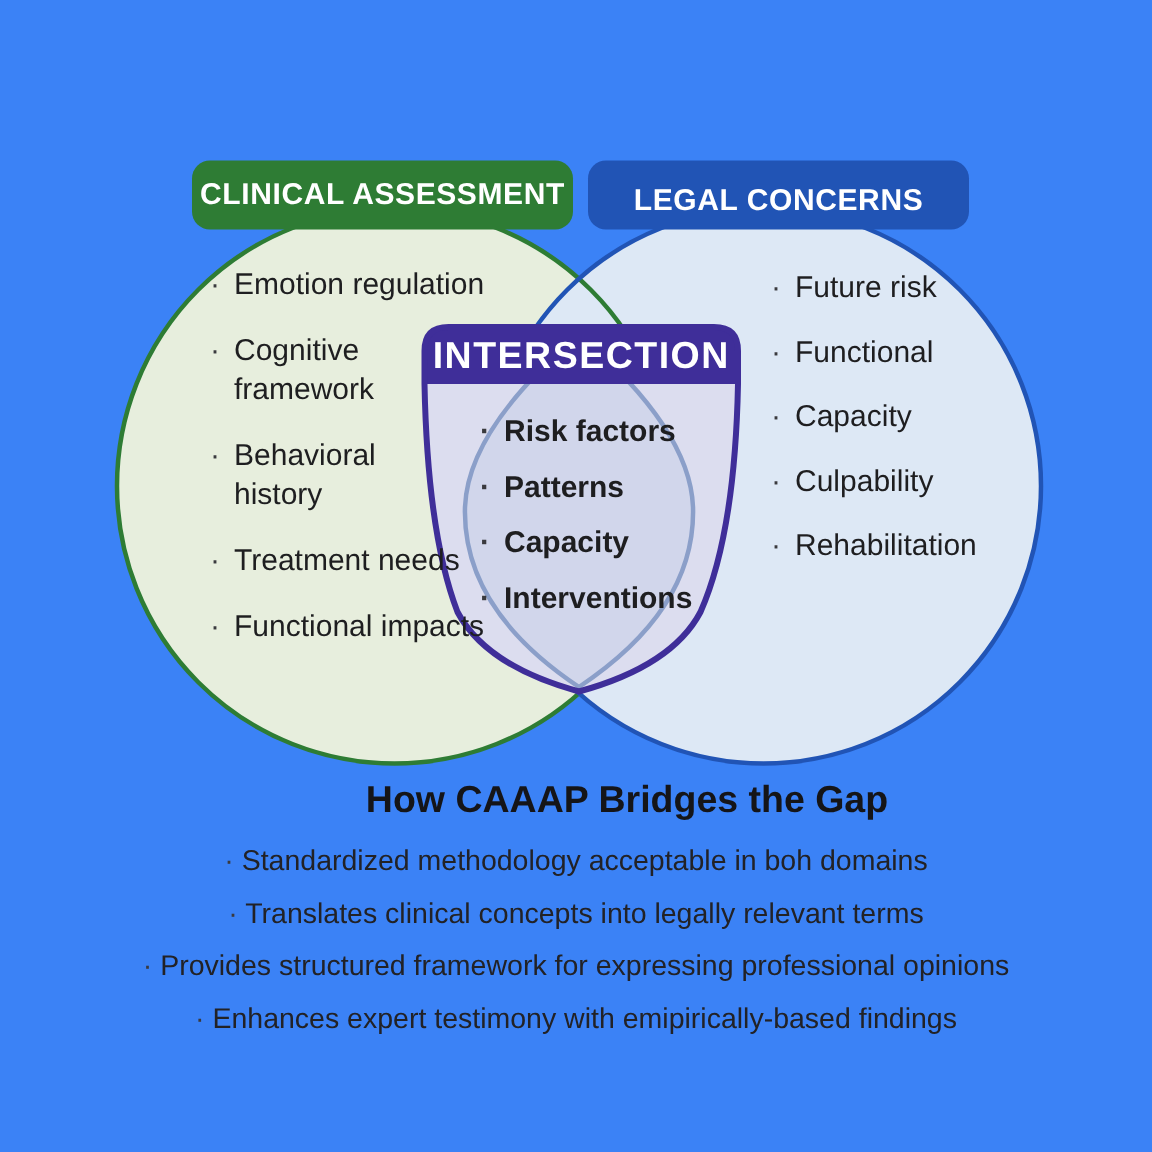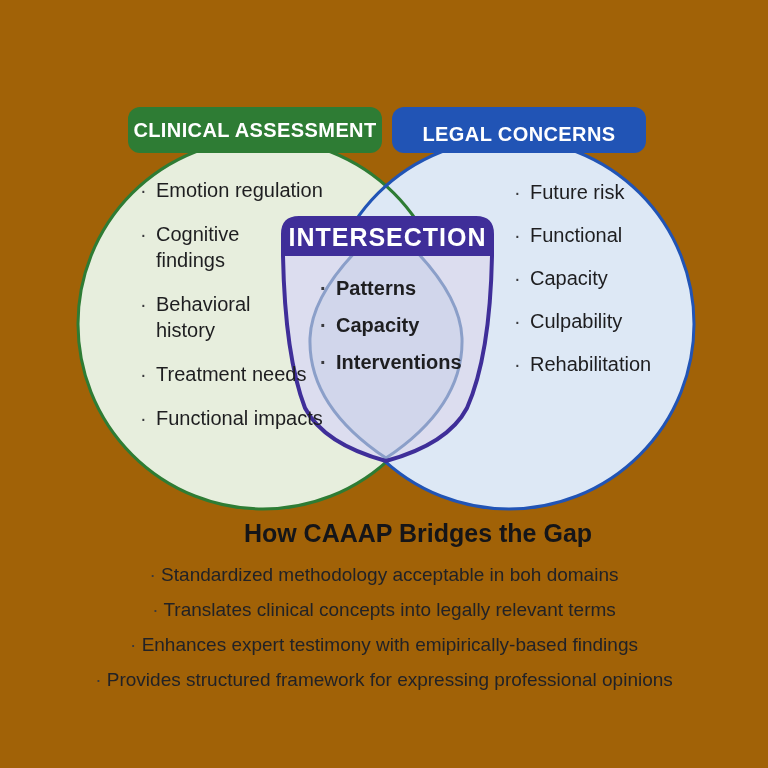--- a/index.html
+++ b/index.html
@@ -1,18 +1,18 @@
 <!DOCTYPE html>
 <html><head>
 <meta charset="utf-8">
 <style>
   html,body{margin:0;padding:0;background:#f5f4f1;}
   .stage{
     position:relative;width:768px;height:768px;overflow:hidden;
-    background:#a16207;
+    background:#3b82f6;
     font-family:"Liberation Sans", sans-serif;
     -webkit-font-smoothing:antialiased;
   }
   .stage svg{position:absolute;left:0;top:0;}
 
   .hdr-label{
     position:absolute;display:flex;align-items:center;justify-content:center;
     color:#ffffff;font-weight:bold;font-size:20px;letter-spacing:.4px;
     white-space:nowrap;
   }
@@ -75,42 +75,43 @@
     <rect x="392" y="107" width="254" height="46" rx="12" fill="#2154b5"></rect>
   </svg>
 
   <div class="hdr-label clinical-label">CLINICAL ASSESSMENT</div>
   <div class="hdr-label legal-label">LEGAL CONCERNS</div>
   <div class="hdr-label intersection-label">INTERSECTION</div>
 
   <ul class="list clinical-list">
     <li>Emotion regulation</li>
     <li>Cognitive
-findings</li>
+framework</li>
     <li>Behavioral
 history</li>
     <li>Treatment needs</li>
     <li>Functional impacts</li>
   </ul>
 
   <ul class="list legal-list">
     <li>Future risk</li>
     <li>Functional</li>
     <li>Capacity</li>
     <li>Culpability</li>
     <li>Rehabilitation</li>
   </ul>
 
   <ul class="list intersection-list">
+    <li>Risk factors</li>
     <li>Patterns</li>
     <li>Capacity</li>
     <li>Interventions</li>
   </ul>
 
   <div class="footer-title">How CAAAP Bridges the Gap</div>
   <ul class="footer-list">
     <li>Standardized methodology acceptable in boh domains</li>
     <li>Translates clinical concepts into legally relevant terms</li>
+    <li>Provides structured framework for expressing professional opinions</li>
     <li>Enhances expert testimony with emipirically-based findings</li>
-    <li>Provides structured framework for expressing professional opinions</li>
   </ul>
 
 </div>
 
 </body></html>

